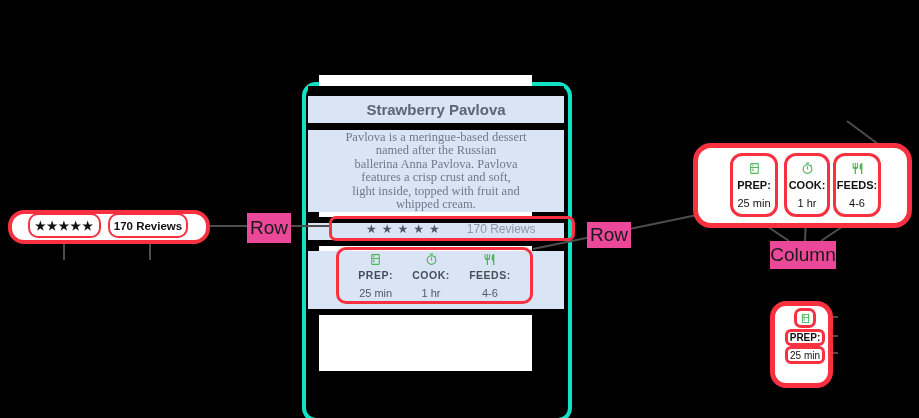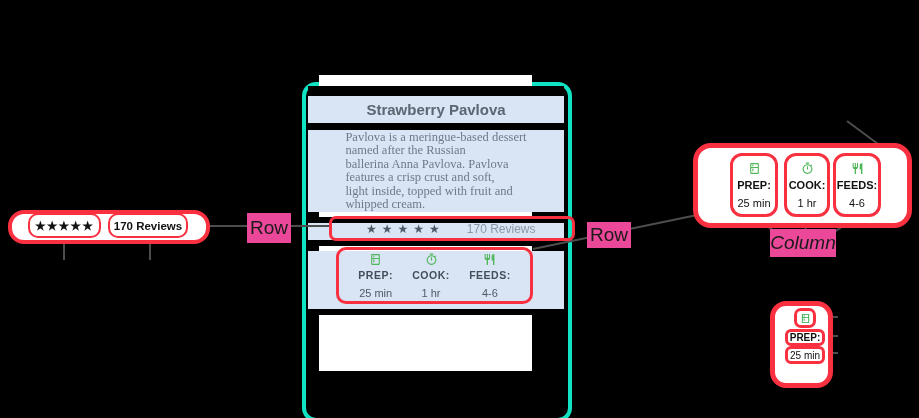--- a/index.html
+++ b/index.html
@@ -14,21 +14,21 @@
   
   .teal-box{left:302px;top:62px;width:262px;height:332px;border:4px solid #0fe3c3;
             border-radius:14px;z-index:1;}
   .card-bg{left:319px;top:55px;width:213px;height:296px;background:#fff;z-index:2;}
   .panel{left:308px;width:256px;background:#d9e4f4;z-index:2;}
   .bar{left:308px;width:256px;background:#000;z-index:2;}
   .panel-title{top:76px;height:27px;display:flex;align-items:center;justify-content:center;
                color:#5b6673;font-weight:bold;font-size:15px;}
   .panel-desc{top:110px;height:82px;display:flex;align-items:center;justify-content:center;
               color:#6e7a8c;font-family:"Liberation Serif",serif;font-size:12.5px;
-              line-height:13.5px;white-space:pre-line;}
+              line-height:13.5px;text-align:center;white-space:pre-line;}
   .panel-rate{top:203px;height:17px;}
   .panel-icons{top:231px;height:58px;}
   .bar1{top:66px;height:10px;} .bar2{top:103px;height:7px;}
   .bar3{top:197px;height:6px;} .bar4{top:220px;height:6px;} .bar5{top:289px;height:6px;}
 
   .red-rate-box{left:329px;top:196px;width:206px;height:19px;border:3px solid #f83040;
                 border-radius:7px;z-index:4;display:flex;align-items:center;padding-left:34px;}
   .rate-stars{color:#4d5866;font-size:12px;letter-spacing:5px;line-height:1;}
   .rate-text{color:#8d97a6;font-size:12px;margin-left:22px;}
 
@@ -47,21 +47,21 @@
            border-radius:10px;z-index:6;display:flex;align-items:center;justify-content:center;
            color:#111;font-size:12px;font-weight:bold;letter-spacing:1px;}
   .l-reviews{left:108px;top:193px;width:76px;height:21px;background:#fff;border:2px solid #f83040;
              border-radius:10px;z-index:6;display:flex;align-items:center;justify-content:center;
              color:#111;font-size:11.5px;font-weight:bold;}
 
   .tag{background:#ec4899;color:#1a1a1a;font-size:19px;z-index:6;display:flex;
        align-items:center;justify-content:center;}
   .tag-row-left{left:247px;top:193px;width:44px;height:30px;}
   .tag-row-right{left:587px;top:202px;width:44px;height:26px;}
-  .tag-column{left:770px;top:209px;width:66px;height:28px;font-style:italic;}
+  .tag-column{left:770px;top:221px;width:66px;height:28px;}
 
   
   .r-outer{left:693px;top:123px;width:209px;height:75px;background:#fff;border:5px solid #f83040;
            border-radius:18px;z-index:5;}
   .r-item{background:#fff;border:3px solid #f83040;border-radius:12px;z-index:6;
           display:flex;flex-direction:column;align-items:center;justify-content:center;gap:4px;}
   .r-item .lbl{color:#111;font-size:11px;font-weight:bold;}
   .r-item .val{color:#111;font-size:11px;margin-top:2px;}
   .r1{left:730px;top:133px;width:42px;height:58px;}
   .r2{left:784px;top:133px;width:40px;height:58px;}

